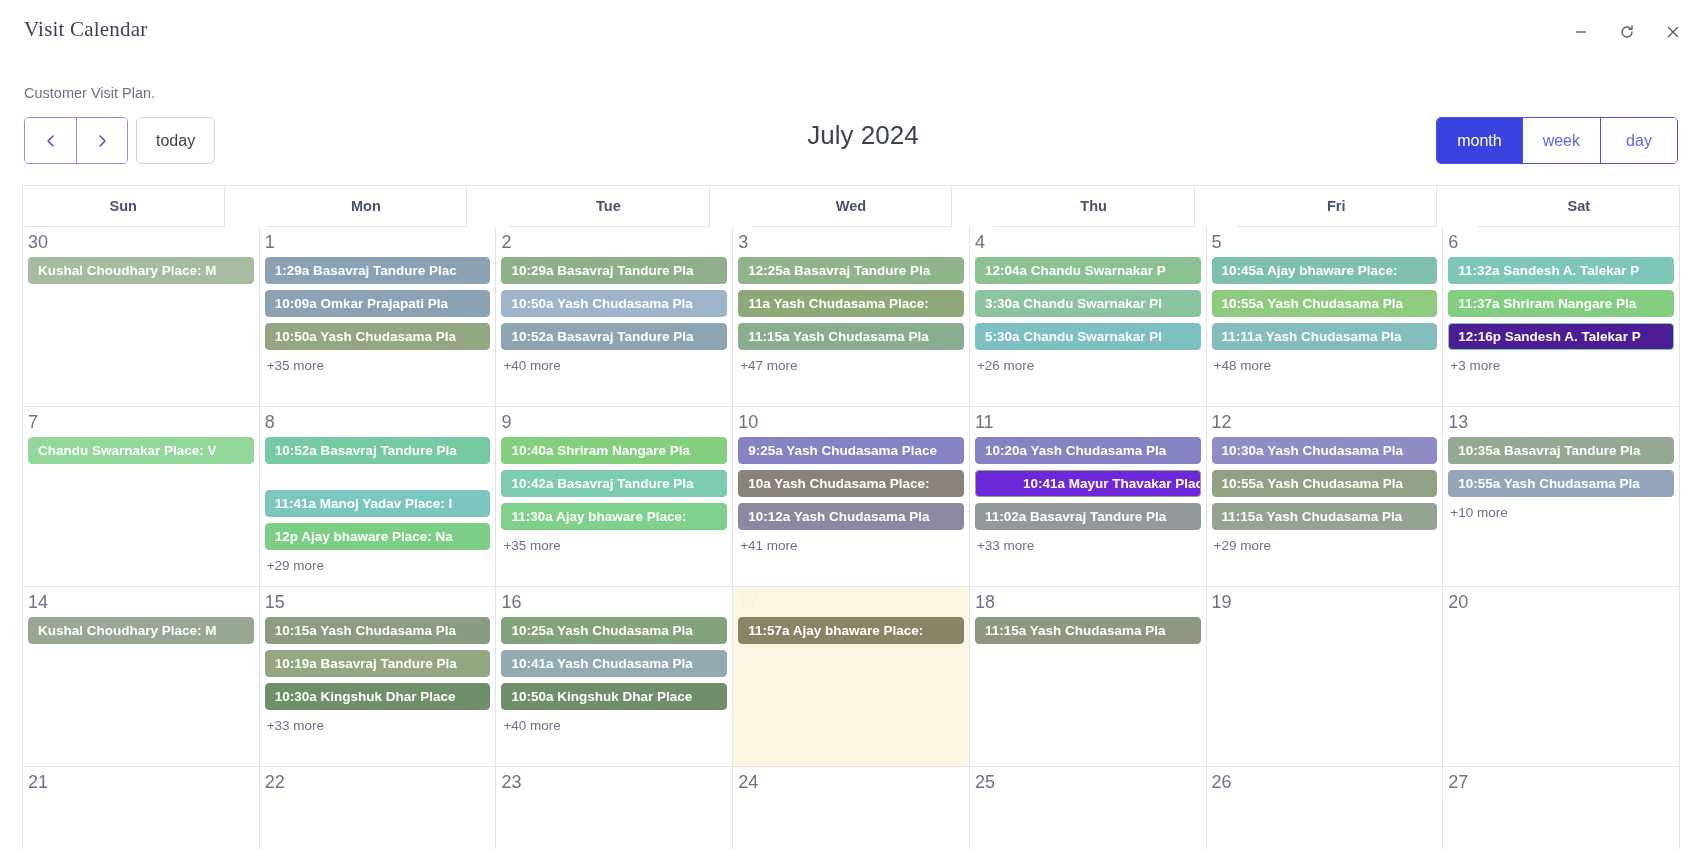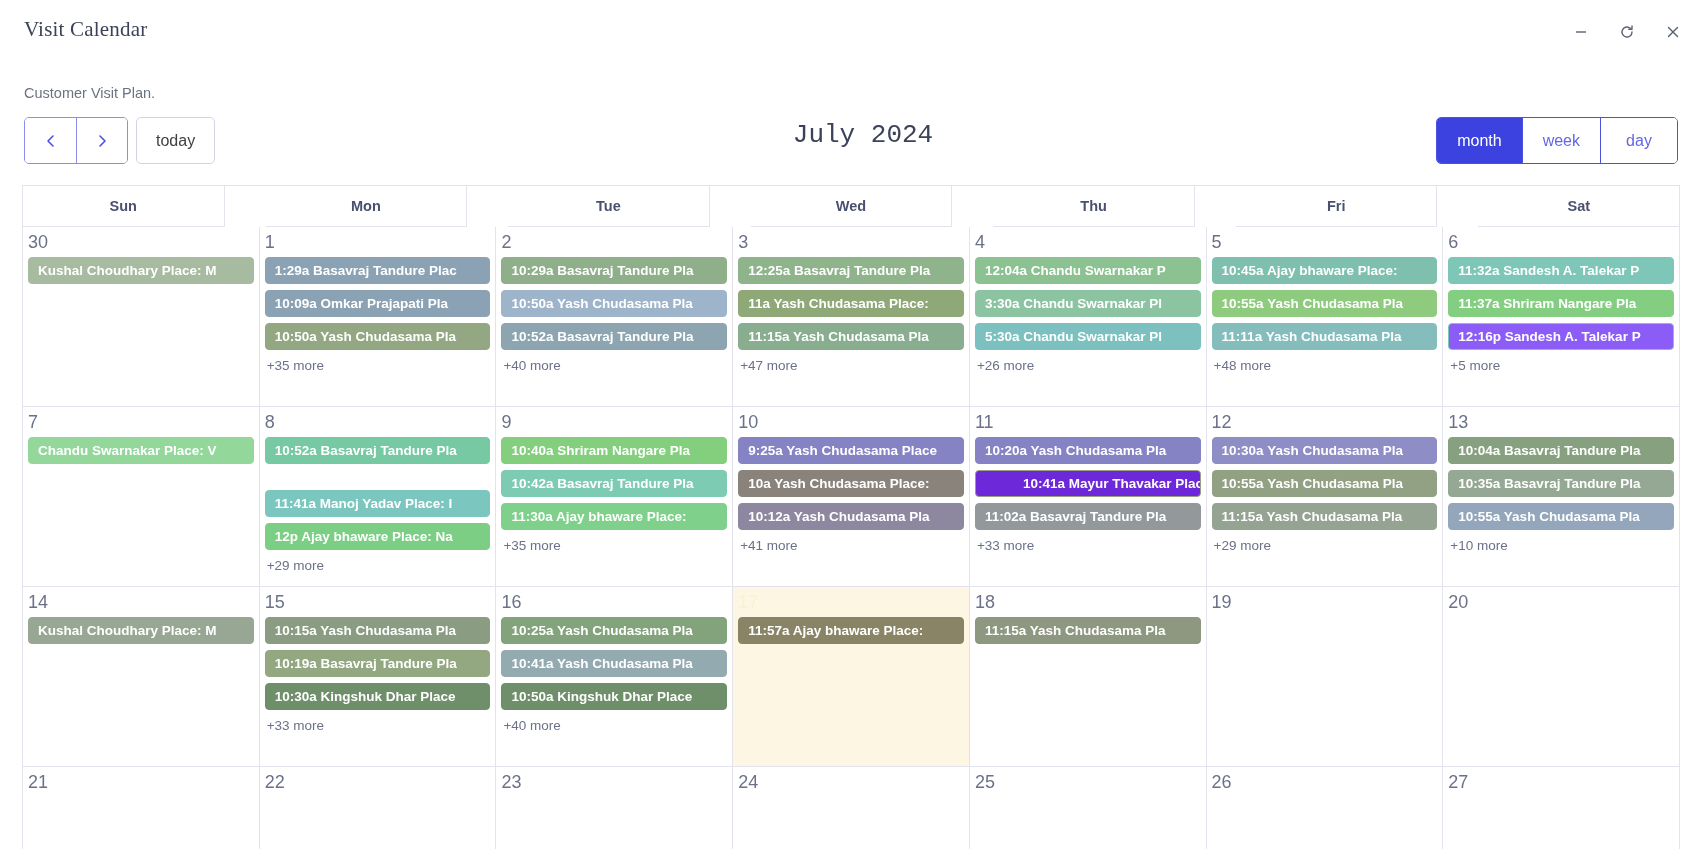--- a/index.html
+++ b/index.html
@@ -54,21 +54,21 @@
   .nav-btn svg { display: block; }
   .today-btn {
     position: absolute; left: 136px; top: 0;
     height: 47px; padding: 0 19px;
     display: flex; align-items: center; justify-content: center;
     border: 1px solid #d2d4e4; border-radius: 5px;
     background: #fff; color: #404040; font-size: 16px; cursor: default;
   }
   .cal-title {
     position: absolute; left: 0; right: 0; top: 3px; text-align: center;
-    font-family: Liberation Mono, monospace;
+    font-family: Liberation Sans, sans-serif;
     font-size: 26px; color: #3c4257; padding-left: 24px;
   }
   .view-group {
     position: absolute; right: 24px; top: 0; height: 47px;
     display: flex; border: 1px solid #4c51e0; border-radius: 5px; overflow: hidden;
   }
   .view-btn {
     height: 100%; padding: 0 20px; min-width: 77px;
     display: flex; align-items: center; justify-content: center;
     background: #fff; color: #6366e8; font-size: 16px; cursor: pointer;
@@ -227,23 +227,23 @@
               <div class="event" style="background: rgb(143, 203, 127); border: 1px solid rgb(143, 203, 127);">10:55a Yash Chudasama Pla</div>
               <div class="event" style="background: rgb(133, 189, 189); border: 1px solid rgb(133, 189, 189);">11:11a Yash Chudasama Pla</div>
             </div>
             <div class="more">+48 more</div>
           </div>
           <div class="day-cell">
             <div class="day-num">6</div>
             <div class="events">
               <div class="event" style="background: rgb(126, 198, 184); border: 1px solid rgb(126, 198, 184);">11:32a Sandesh A. Talekar P</div>
               <div class="event" style="background: rgb(132, 206, 130); border: 1px solid rgb(132, 206, 130);">11:37a Shriram Nangare Pla</div>
-              <div class="event" style="background: #8b5cf6; border: 1px solid rgb(121, 201, 180);">12:16p Sandesh A. Talekar P</div>
-            </div>
-            <div class="more">+5 more</div>
+              <div class="event" style="background: #4c1d95; border: 1px solid rgb(121, 201, 180);">12:16p Sandesh A. Talekar P</div>
+            </div>
+            <div class="more">+3 more</div>
           </div>
         </div>
         <div class="week-row">
           <div class="day-cell">
             <div class="day-num">7</div>
             <div class="events">
               <div class="event" style="background: rgb(148, 215, 155); border: 1px solid rgb(148, 215, 155);">Chandu Swarnakar Place: V</div>
             </div>
           </div>
           <div class="day-cell">
@@ -287,21 +287,20 @@
             <div class="events">
               <div class="event" style="background: rgb(142, 141, 198); border: 1px solid rgb(142, 141, 198);">10:30a Yash Chudasama Pla</div>
               <div class="event" style="background: rgb(146, 161, 131); border: 1px solid rgb(146, 161, 131);">10:55a Yash Chudasama Pla</div>
               <div class="event" style="background: rgb(149, 163, 146); border: 1px solid rgb(149, 163, 146);">11:15a Yash Chudasama Pla</div>
             </div>
             <div class="more">+29 more</div>
           </div>
           <div class="day-cell">
             <div class="day-num">13</div>
             <div class="events">
-              <div class="event" style="background: rgb(135, 160, 127); border: 1px solid rgb(135, 160, 127);">10:04a Basavraj Tandure Pla</div>
               <div class="event" style="background: rgb(148, 168, 147); border: 1px solid rgb(148, 168, 147);">10:35a Basavraj Tandure Pla</div>
               <div class="event" style="background: rgb(147, 166, 187); border: 1px solid rgb(147, 166, 187);">10:55a Yash Chudasama Pla</div>
             </div>
             <div class="more">+10 more</div>
           </div>
         </div>
         <div class="week-row">
           <div class="day-cell">
             <div class="day-num">14</div>
             <div class="events">

